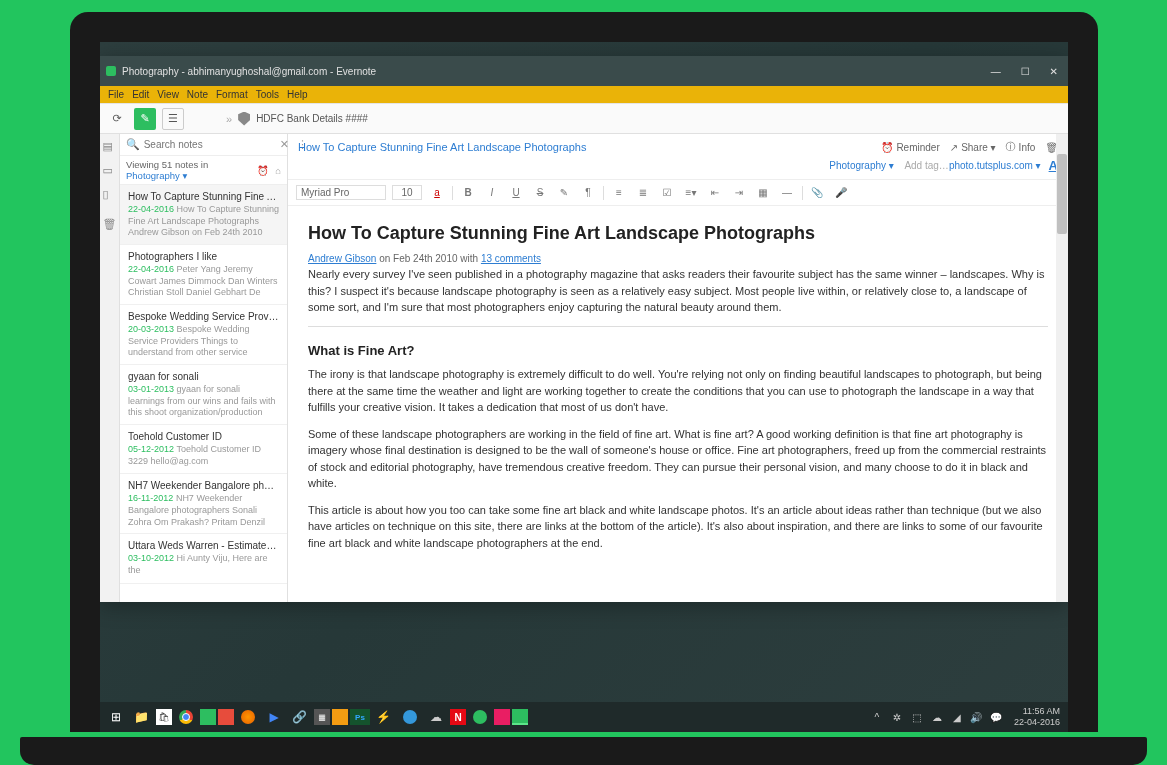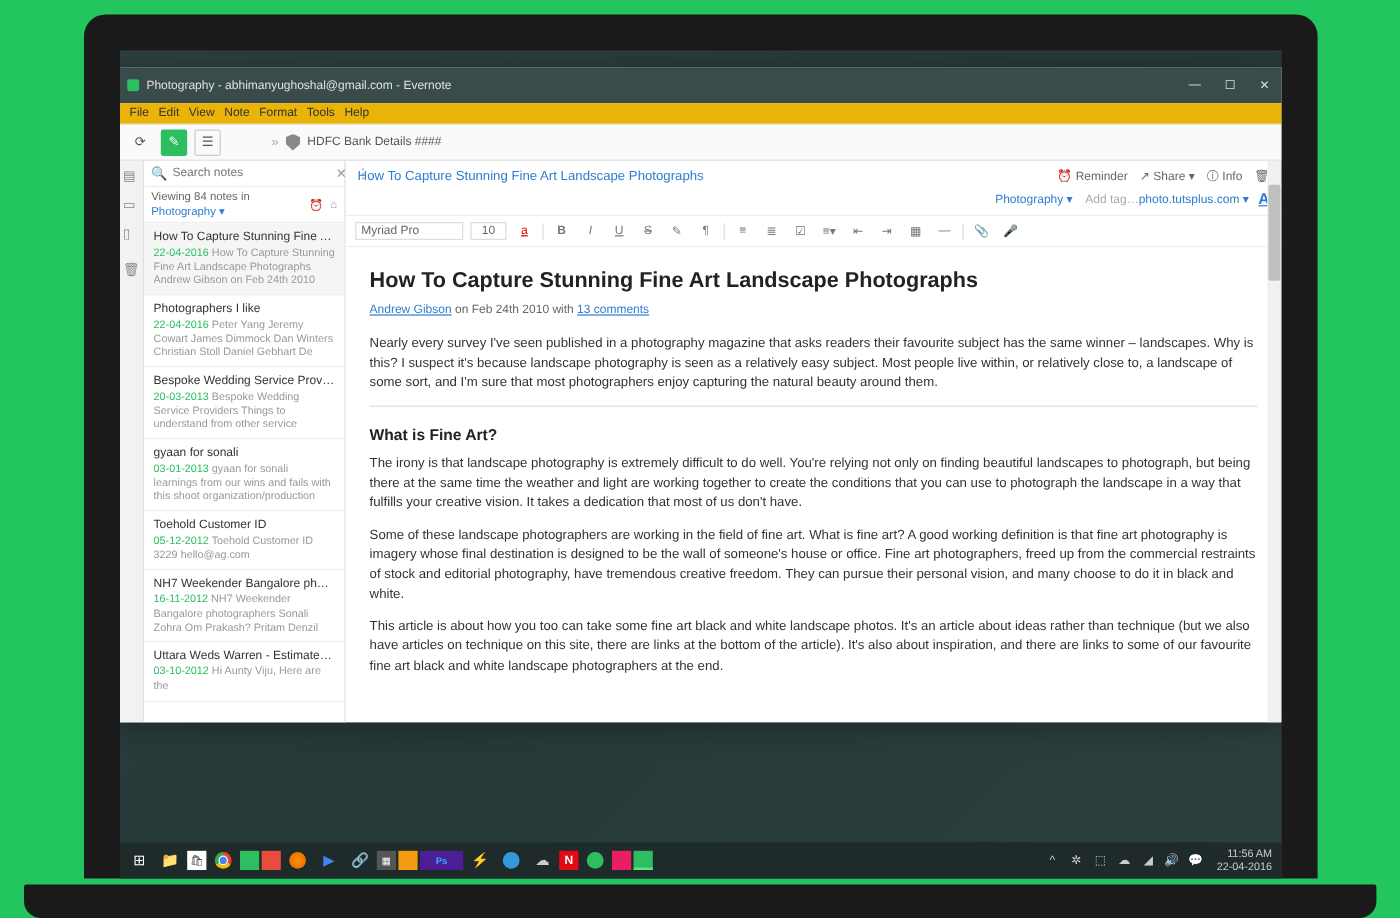--- a/index.html
+++ b/index.html
@@ -62,21 +62,21 @@
 .A-badge { color:#2d7dd2; font-size:13px; font-weight:bold; text-decoration:underline; }
 
 .ed-toolbar { height:26px; border-bottom:1px solid #eee; display:flex; align-items:center; gap:6px; padding:0 8px; font-size:10px; color:#666; }
 .ed-toolbar select, .ed-toolbar .sel { border:1px solid #ddd; font-size:10px; padding:1px 4px; background:#fff; }
 .fmt-btn { width:18px; text-align:center; cursor:pointer; color:#777; }
 .fmt-divider { width:1px; height:14px; background:#ddd; }
 
 .ed-content { flex:1; overflow:auto; padding:14px 20px; font-size:11px; line-height:1.5; color:#333; }
 .ed-content h1 { font-size:18px; font-weight:bold; margin-bottom:4px; color:#222; }
 .ed-content h2 { font-size:13px; font-weight:bold; margin:14px 0 6px; color:#222; }
-.byline { font-size:10px; color:#666; margin-bottom:12px; }
+.byline { font-size:10px; color:#666; }
 .byline a { color:#2d7dd2; text-decoration:underline; }
 .ed-content p { margin-bottom:10px; }
 .ed-content hr { border:none; border-top:1px solid #ddd; margin:10px 0; }
 .scrollbar-v { position:absolute; right:0; top:0; bottom:0; width:12px; background:#f0f0f0; }
 .scrollbar-thumb { position:absolute; right:1px; top:20px; width:10px; height:80px; background:#c0c0c0; border-radius:2px; }
 </style>
 </head>
 <body>
 
 <div class="laptop">
@@ -125,21 +125,21 @@
 
         <div class="listpane">
           <div class="search-row">
             <span class="search-icon">🔍</span>
             <input class="search-input" placeholder="Search notes" style="">
             <span style="color:#999;cursor:pointer">✕</span>
             <span style="color:#999;cursor:pointer;margin-left:4px">⋮</span>
           </div>
           <div class="viewing-row">
             <span>
-              <span>Viewing 84 notes in</span>
+              <span>Viewing 51 notes in</span>
               <span class="tag">Photography ▾</span>
             </span>
             <span style="display:flex;gap:6px">
               <span style="color:#999">⏰</span>
               <span style="color:#999">⌂</span>
             </span>
           </div>
           <div class="note-list" id="note-list">
               <div class="note-item sel">
                 <div class="note-title">How To Capture Stunning Fine Art Landsc…</div>
@@ -251,21 +251,21 @@
           </div>
         <div class="tb-icon" style="background:#2dbe60;width:16px;height:16px"></div>
         <div class="tb-icon" style="background:#e74c3c;width:16px;height:16px"></div>
         <div class="tb-icon">
             <span style="width:14px;height:14px;border-radius:50%;background:radial-gradient(circle,#ff9500,#e66000);display:block"></span>
           </div>
         <div class="tb-icon" style="color:#4285f4">▶</div>
         <div class="tb-icon" style="color:#ccc">🔗</div>
         <div class="tb-icon" style="background:#555;color:#fff;width:16px;height:16px;font-size:8px">▦</div>
         <div class="tb-icon" style="background:#f39c12;width:16px;height:16px"></div>
-        <div class="tb-icon" style="background:#4c1d95;color:#31a8ff;width:36px;height:16px;font-size:8px;font-weight:bold">Ps</div>
+        <div class="tb-icon" style="background:#14532d;color:#31a8ff;width:20px;height:16px;font-size:8px;font-weight:bold">Ps</div>
         <div class="tb-icon" style="color:#f1c40f">⚡</div>
         <div class="tb-icon">
             <span style="width:14px;height:14px;border-radius:50%;background:#3498db;display:block"></span>
           </div>
         <div class="tb-icon" style="color:#ccc">☁</div>
         <div class="tb-icon" style="background:#e50914;color:#fff;width:16px;height:16px;font-weight:bold;font-size:10px">N</div>
         <div class="tb-icon">
             <span style="width:14px;height:14px;border-radius:50%;background:#2dbe60;display:block"></span>
           </div>
         <div class="tb-icon" style="background:#e91e63;width:16px;height:16px"></div>

